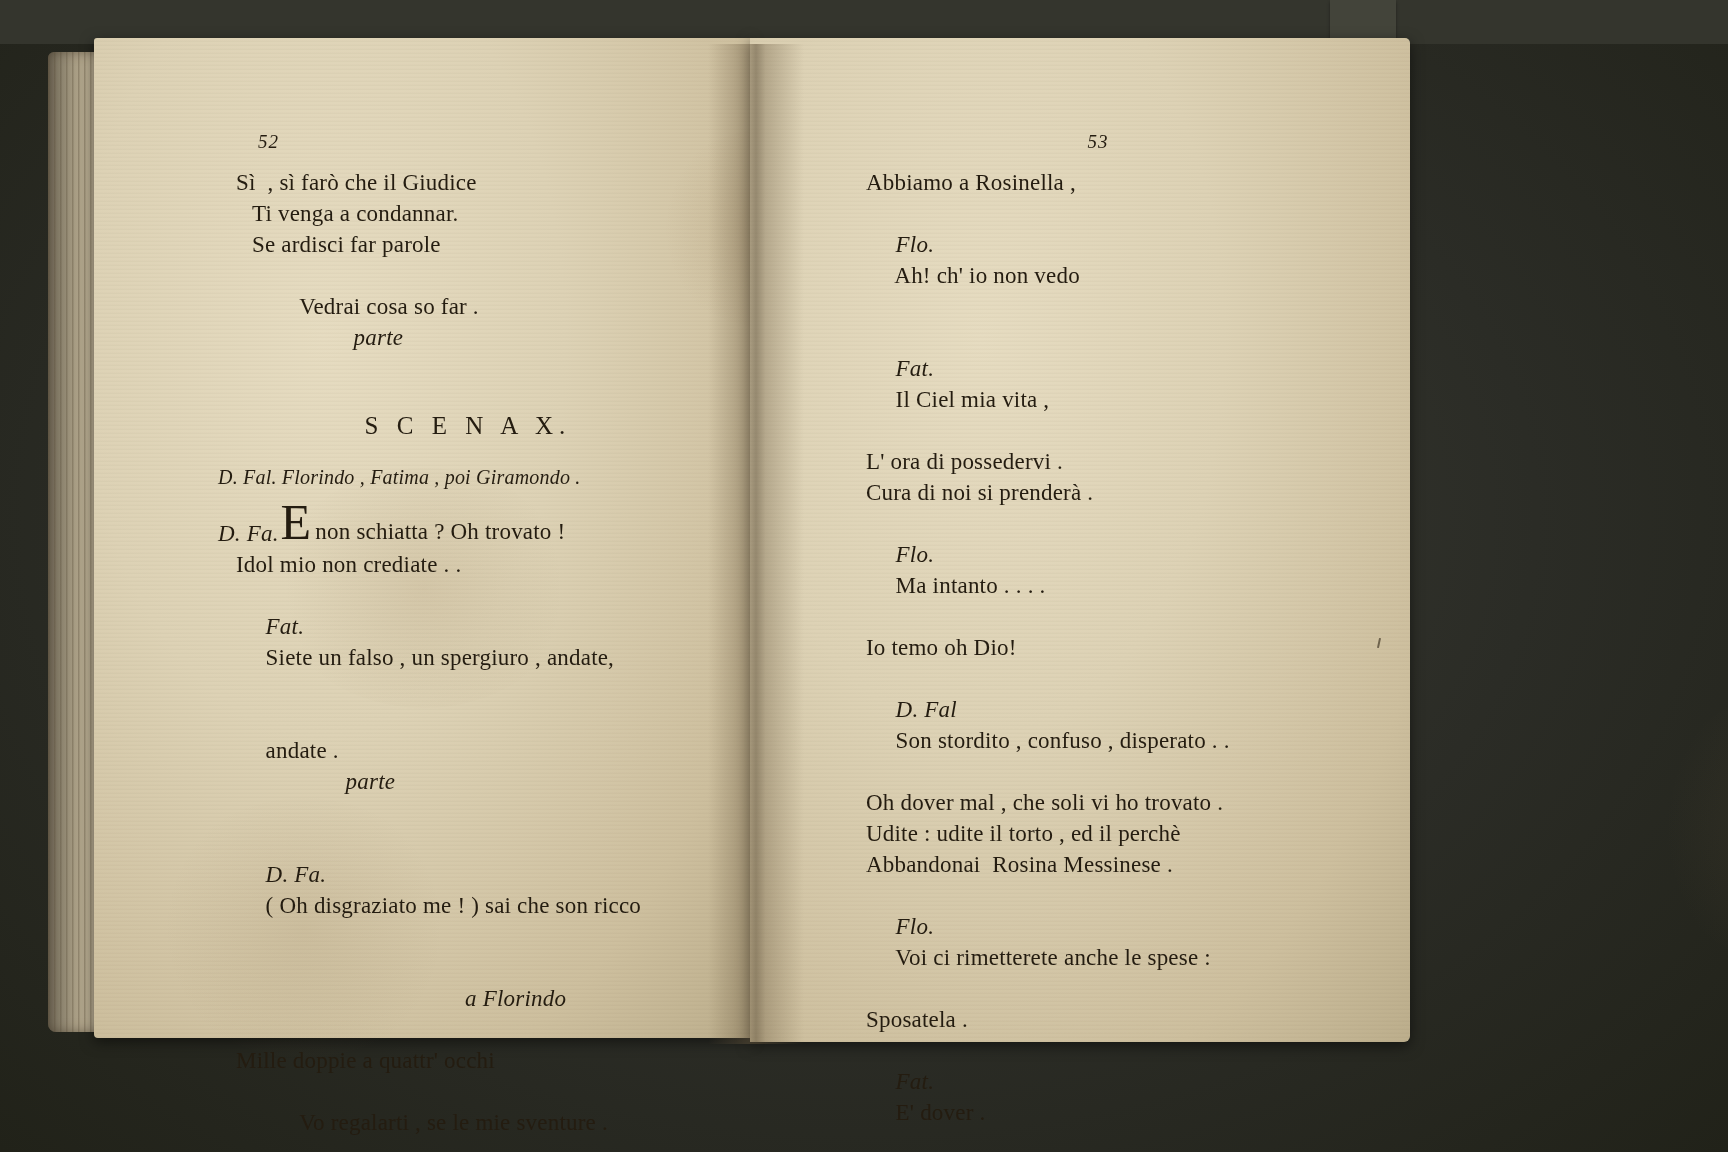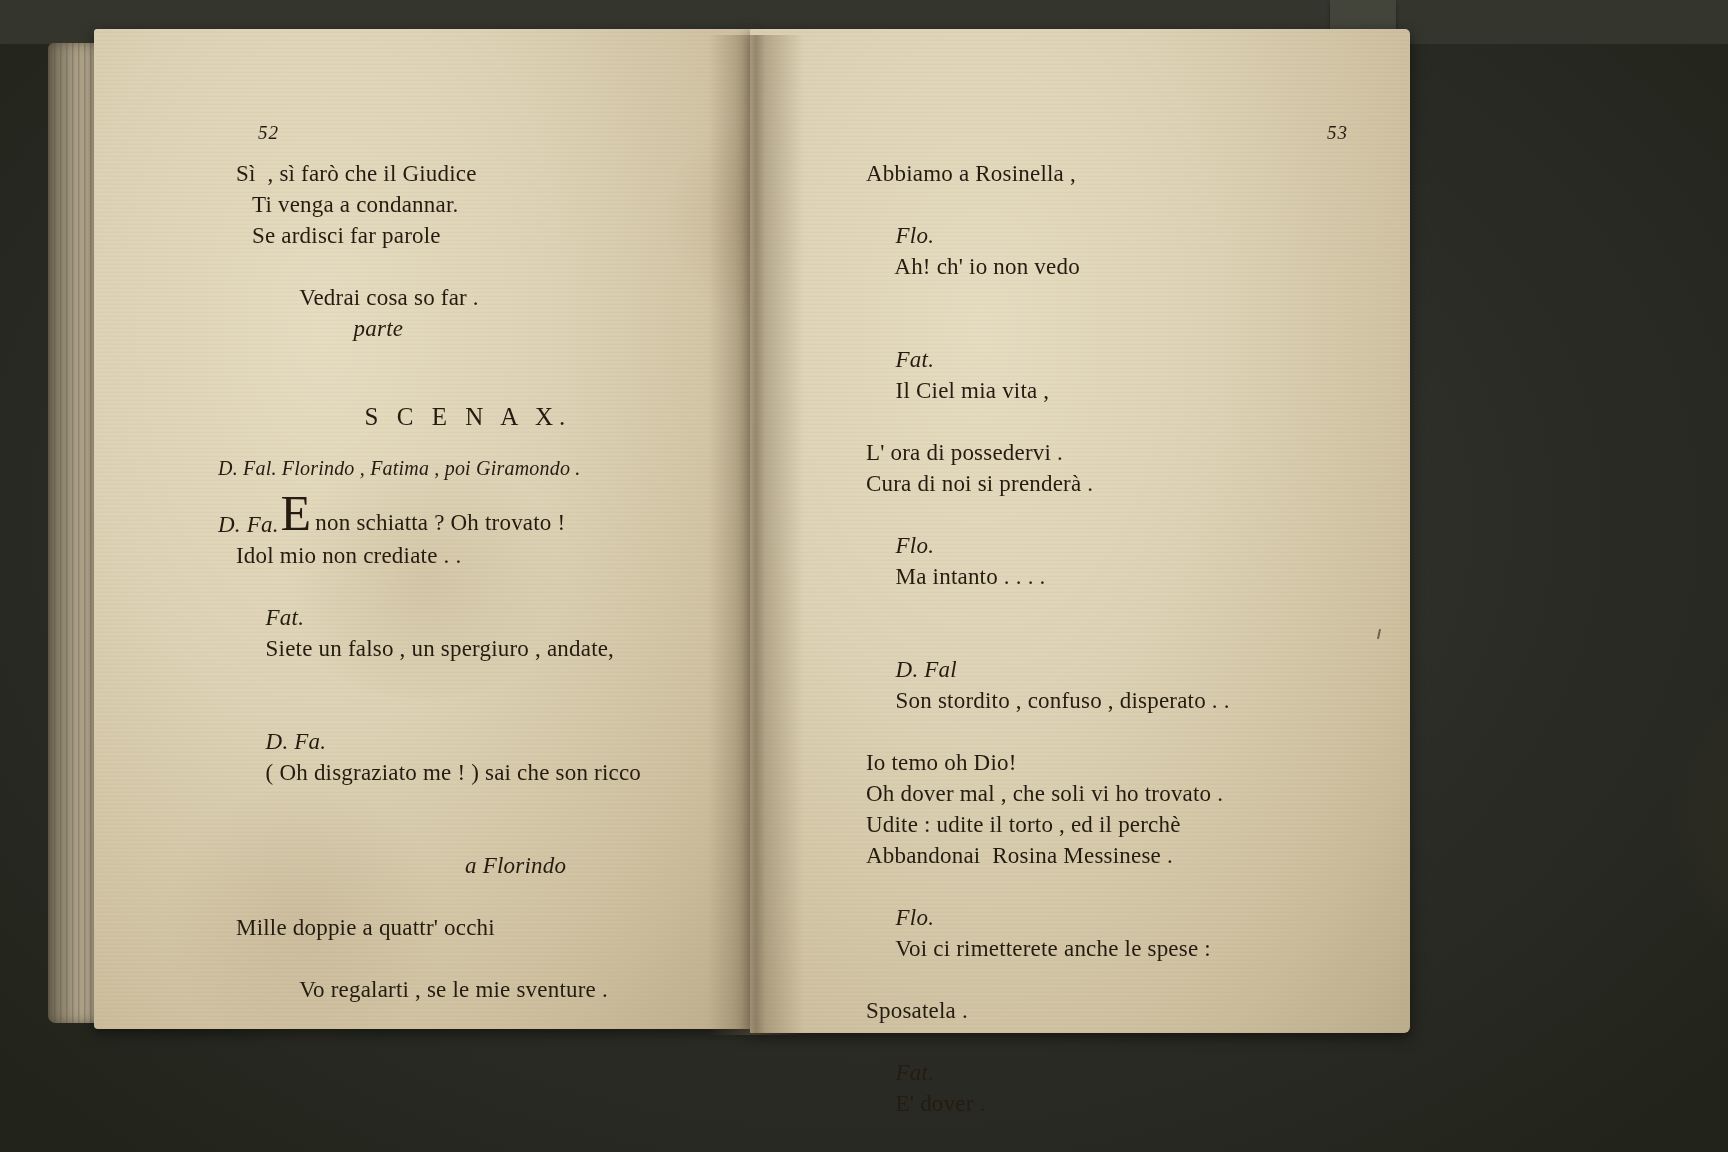--- a/index.html
+++ b/index.html
@@ -33,21 +33,21 @@
     left: 1330px; top: 0;
     width: 66px; height: 52px;
     background: #43443a;
     box-shadow: 0 2px 3px rgba(0,0,0,0.4);
   }
 
   
   .book {
     position: absolute;
     left: 48px;
-    top: 29px;
+    top: 38px;
     width: 1410px;
     height: 1020px;
   }
   
   .edge-stack {
     position: absolute;
     left: 0; top: 14px;
     width: 62px; height: 980px;
     background: linear-gradient(90deg,#6e6655 0%, #8c836e 22%, #a89d84 45%, #b9ad92 70%, #cdbfa3 100%);
     border-radius: 6px 0 0 8px;
@@ -113,21 +113,21 @@
   .col-left  { left: 170px;  top: 88px;  width: 500px; }
   .col-right { left: 800px;  top: 88px;  width: 520px; }
 
   .folio {
     font-size: 19px;
     font-style: italic;
     letter-spacing: 1px;
     margin-bottom: 10px;
   }
   .folio-left  { text-align: left; padding-left: 40px; }
-  .folio-right { text-align: right; padding-right: 20px; }
+  .folio-right { text-align: center; padding-right: 20px; }
 
   .line { white-space: pre; }
   .ind1 { padding-left: 18px; }
   .ind2 { padding-left: 34px; }
 
   .spk {
     font-style: italic;
   }
   .stage {
     font-style: italic;
@@ -224,20 +224,24 @@
         <span style="padding-top:14px">non schiatta ? Oh trovato !</span>
       </div>
 
       <div class="line ind1">Idol mio non crediate . .</div>
 
       <div class="line">
         <span class="spk">Fat.</span>
         <span>Siete un falso , un spergiuro , andate,</span>
       </div>
 
+      <div class="line">
+        <span>andate .</span>
+        <span class="stage" style="margin-left:80px">parte</span>
+      </div>
 
       <div class="line">
         <span class="spk">D. Fa.</span>
         <span>( Oh disgraziato me ! ) sai che son ricco</span>
       </div>
 
       <div class="line">
         <span class="right-stage">a Florindo</span>
       </div>
 
@@ -264,26 +268,26 @@
         <span>Il Ciel mia vita ,</span>
       </div>
 
       <div class="line ind1">L' ora di possedervi .</div>
       <div class="line ind1">Cura di noi si prenderà .</div>
 
       <div class="line">
         <span class="spk">Flo.</span>
         <span>Ma intanto . . . .</span>
       </div>
+      <div class="line ind1">Io temo oh Dio!</div>
+
       <div class="line">
         <span class="spk">D. Fal</span>
         <span>Son stordito , confuso , disperato . .</span>
       </div>
-
-      <div class="line ind1">Io temo oh Dio!</div>
       <div class="line ind1">Oh dover mal , che soli vi ho trovato .</div>
       <div class="line ind1">Udite : udite il torto , ed il perchè</div>
       <div class="line ind1">Abbandonai  Rosina Messinese .</div>
 
       <div class="line">
         <span class="spk">Flo.</span>
         <span>Voi ci rimetterete anche le spese :</span>
       </div>
       <div class="line ind1">Sposatela .</div>
 

